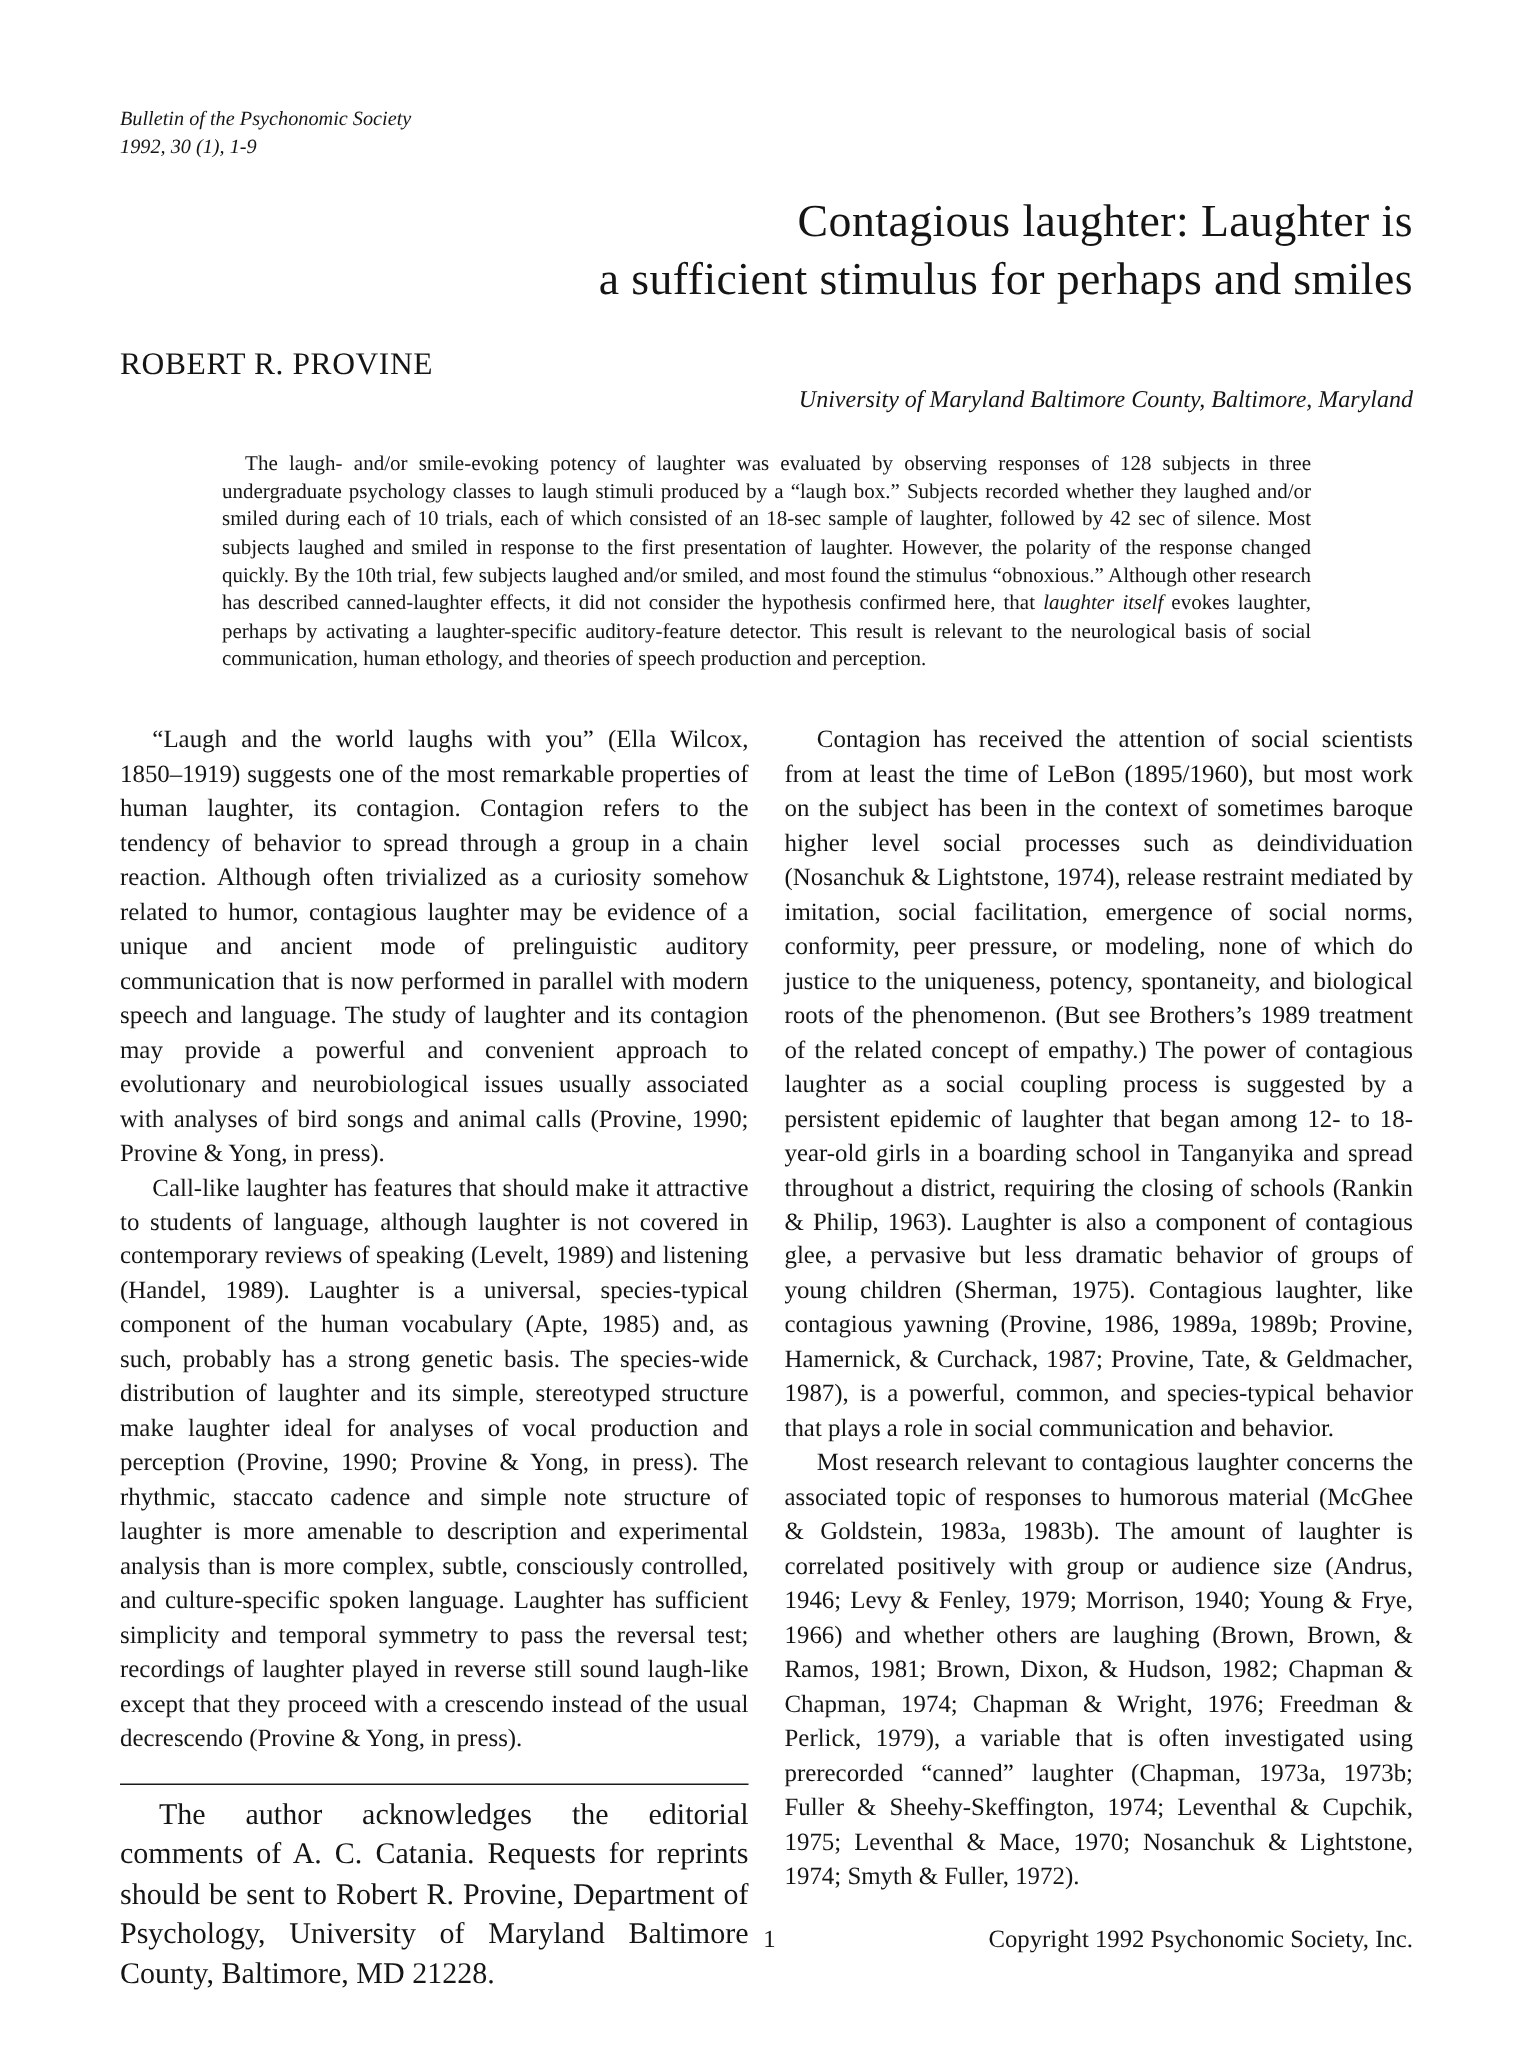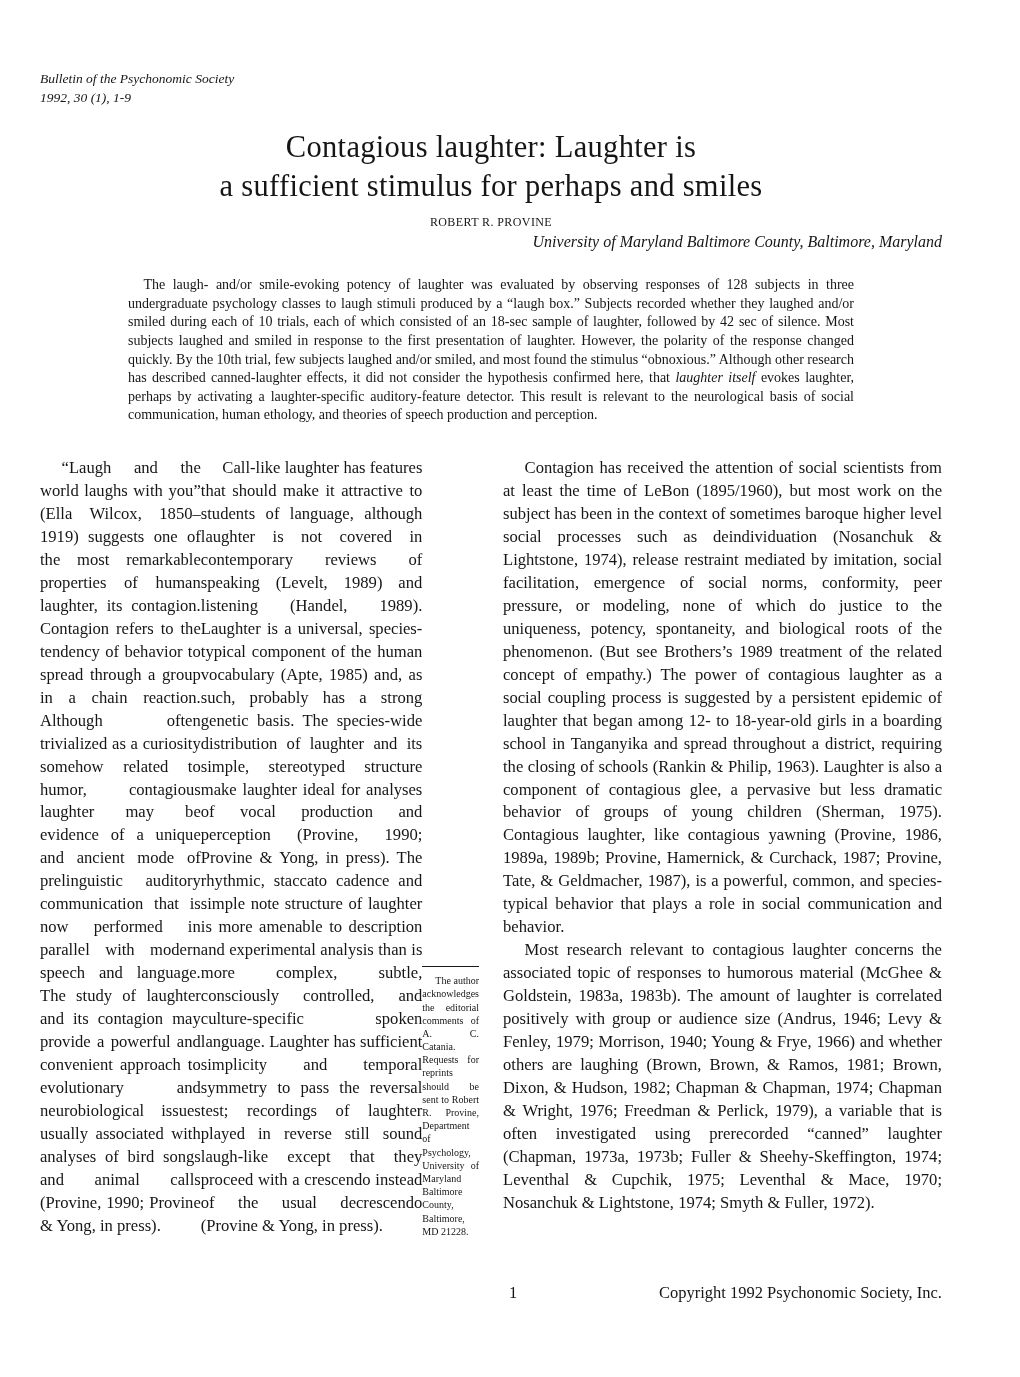--- a/index.html
+++ b/index.html
@@ -7,40 +7,39 @@
   body {
     font-family: "Liberation Serif", "DejaVu Serif", serif;
     color: #151515;
   }
   .page {
     position: relative;
     width: 1020px;
     height: 1377px;
     margin: 0 auto;
     background: #ffffff;
-    padding: 70px 78px 0 40px;
+    padding: 70px 78px 0 80px;
     overflow: hidden;
   }
   .journal-info {
     font-style: italic;
     font-size: 13.5px;
     line-height: 1.4;
   }
   .paper-title {
     margin-top: 20px;
-    text-align: center;
+    text-align: right;
     font-size: 30.5px;
     line-height: 1.3;
     letter-spacing: 0.3px;
     font-weight: 400;
   }
   .author-name {
-    margin-top: 8px;
-    text-align: center;
-    font-size: 12px;
+    margin-top: 23px;
+    font-size: 21px;
     letter-spacing: 0.4px;
   }
   .author-affiliation {
     margin-top: 3px;
     text-align: right;
     font-style: italic;
     font-size: 16px;
   }
   .abstract {
     width: 726px;
@@ -57,32 +56,32 @@
   }
   .col {
     flex: 1 1 0;
     font-size: 16.6px;
     line-height: 1.385;
     text-align: justify;
   }
   .col p { text-indent: 1.3em; }
   .left-col {
     display: flex;
-    flex-direction: row;
+    flex-direction: column;
     min-height: 755px;
   }
   .footnote-block { margin-top: auto; padding-top: 18px; }
   .footnote-rule {
     border: 0;
     border-top: 1.5px solid #1a1a1a;
     width: 100%;
     margin-bottom: 7px;
   }
   .footnote {
-    font-size: 10px;
+    font-size: 20px;
     line-height: 1.32;
     text-align: justify;
     text-indent: 1.3em;
   }
   .footer {
     position: absolute;
     left: 84px;
     right: 78px;
     bottom: 72px;
     height: 22px;

